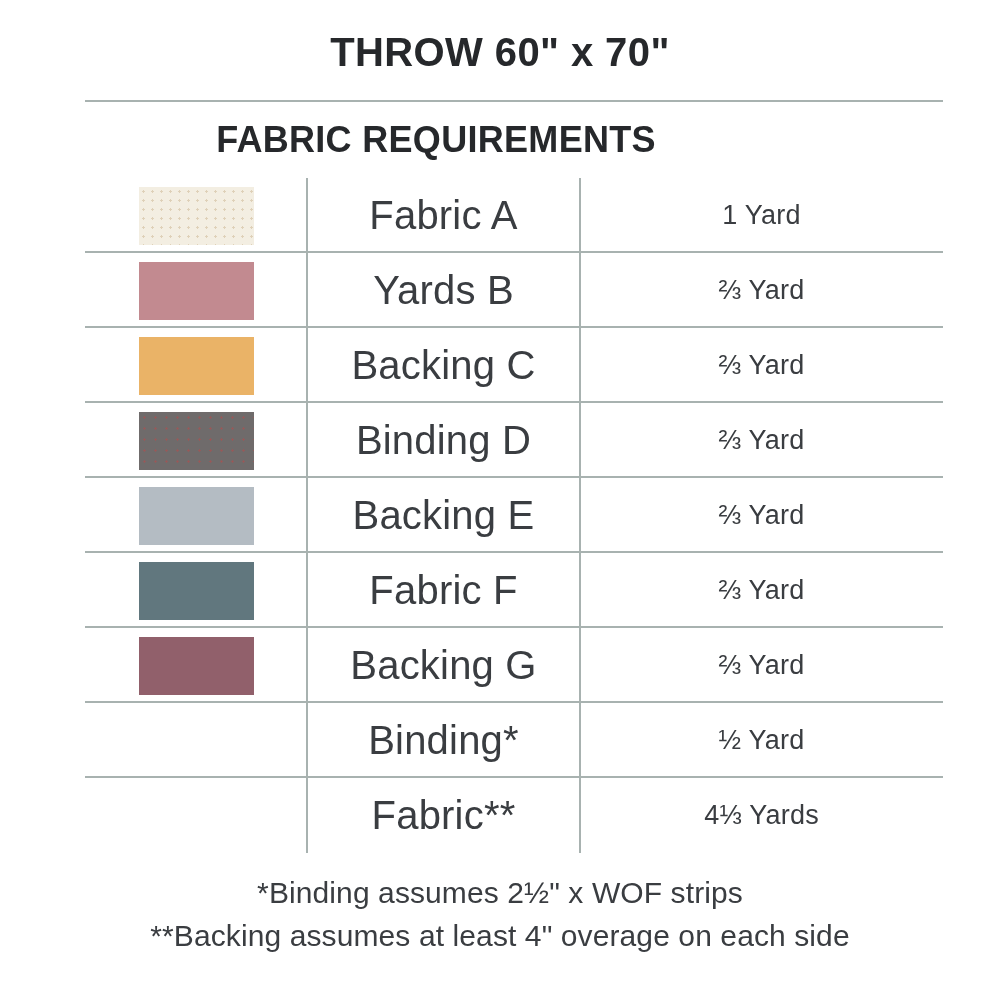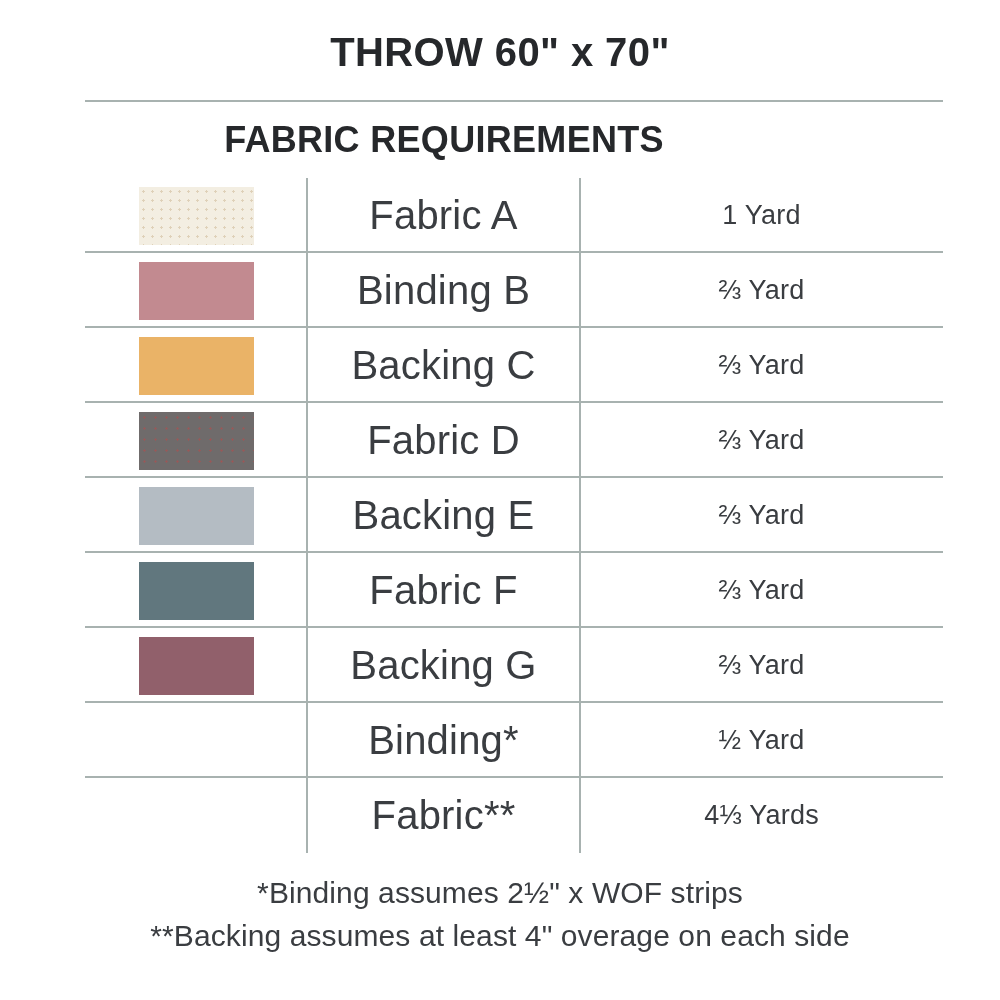--- a/index.html
+++ b/index.html
@@ -43,21 +43,21 @@
     top: 100px;
     left: 85px;
     width: 858px;
     height: 2px;
     background: #a8b2b0;
   }
 
   .subtitle {
     position: absolute;
     top: 120px;
-    left: 12px;
+    left: 4px;
     width: 864px;
     text-align: center;
     font-size: 36px;
     font-weight: 700;
     letter-spacing: 0.3px;
     color: #26282b;
     line-height: 1.1;
   }
 
   
@@ -170,35 +170,35 @@
           <div class="cell-swatch">
             <span class="swatch" style="background: radial-gradient(circle, rgba(205, 185, 150, 0.55) 1.1px, transparent 1.2px) 0% 0% / 9px 9px rgb(243, 238, 226);"></span>
           </div>
           <div class="cell-name">Fabric A</div>
           <div class="cell-amount">1 Yard</div>
         </div>
         <div class="row">
           <div class="cell-swatch">
             <span class="swatch" style="background: rgb(194, 138, 144);"></span>
           </div>
-          <div class="cell-name">Binding B</div>
+          <div class="cell-name">Yards B</div>
           <div class="cell-amount">⅔ Yard</div>
         </div>
         <div class="row">
           <div class="cell-swatch">
             <span class="swatch" style="background: rgb(234, 179, 103);"></span>
           </div>
           <div class="cell-name">Backing C</div>
           <div class="cell-amount">⅔ Yard</div>
         </div>
         <div class="row">
           <div class="cell-swatch">
             <span class="swatch" style="background: radial-gradient(circle, rgba(170, 80, 80, 0.6) 1px, transparent 1.1px) 0% 0% / 11px 11px rgb(111, 107, 107);"></span>
           </div>
-          <div class="cell-name">Fabric D</div>
+          <div class="cell-name">Binding D</div>
           <div class="cell-amount">⅔ Yard</div>
         </div>
         <div class="row">
           <div class="cell-swatch">
             <span class="swatch" style="background: rgb(180, 188, 195);"></span>
           </div>
           <div class="cell-name">Backing E</div>
           <div class="cell-amount">⅔ Yard</div>
         </div>
         <div class="row">

